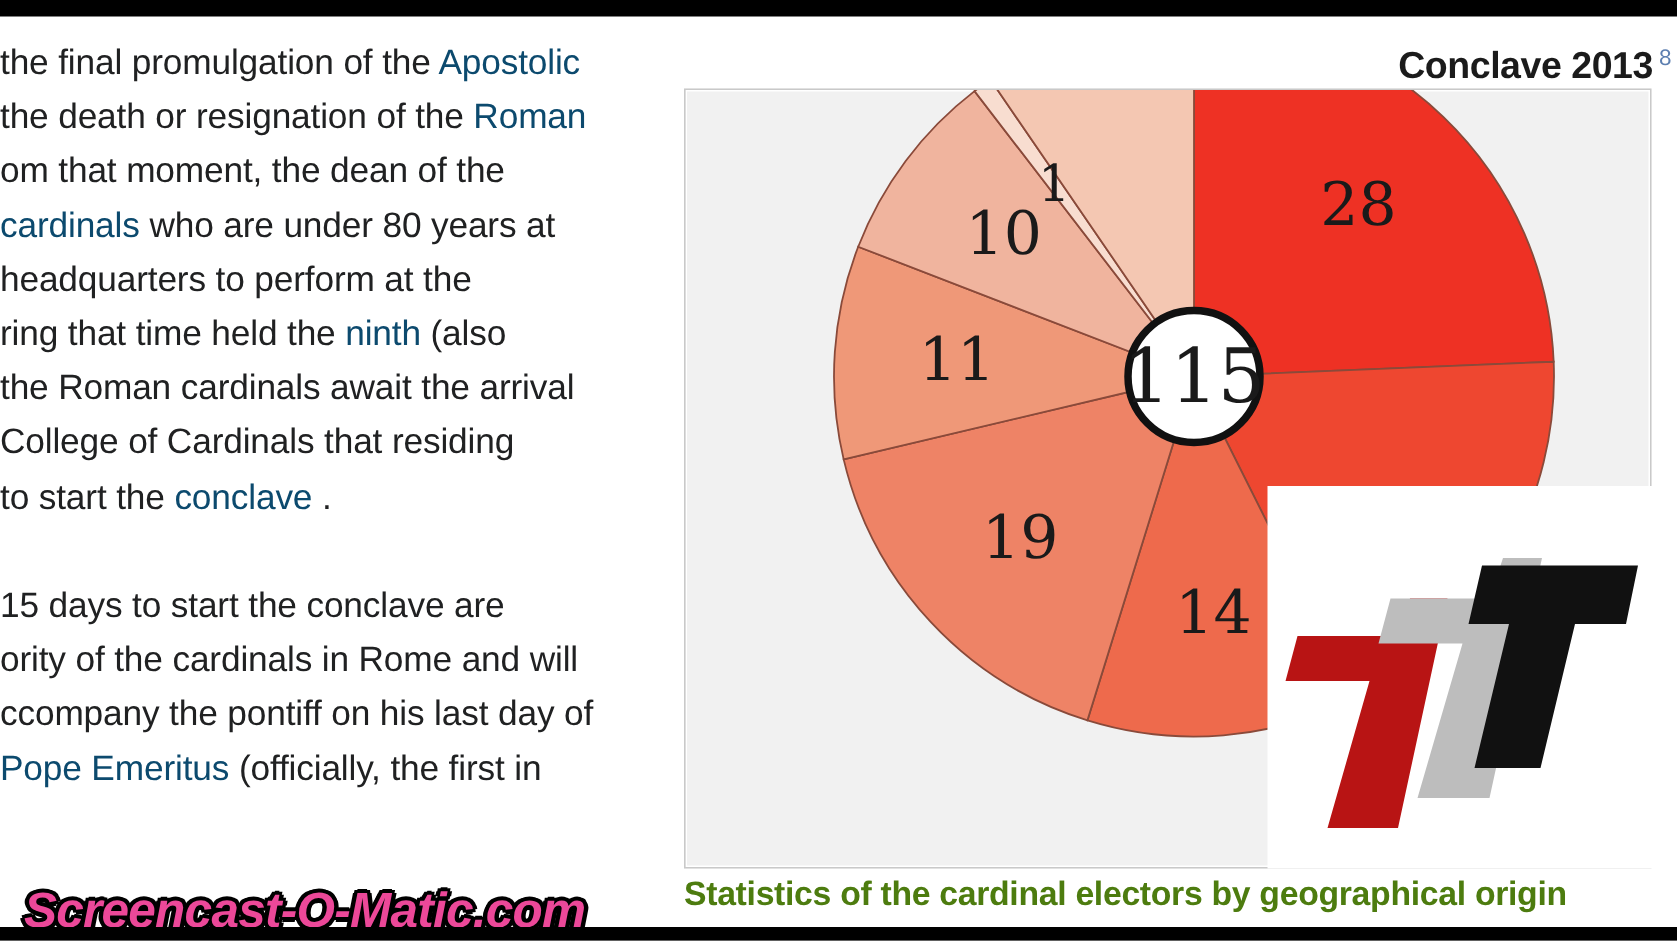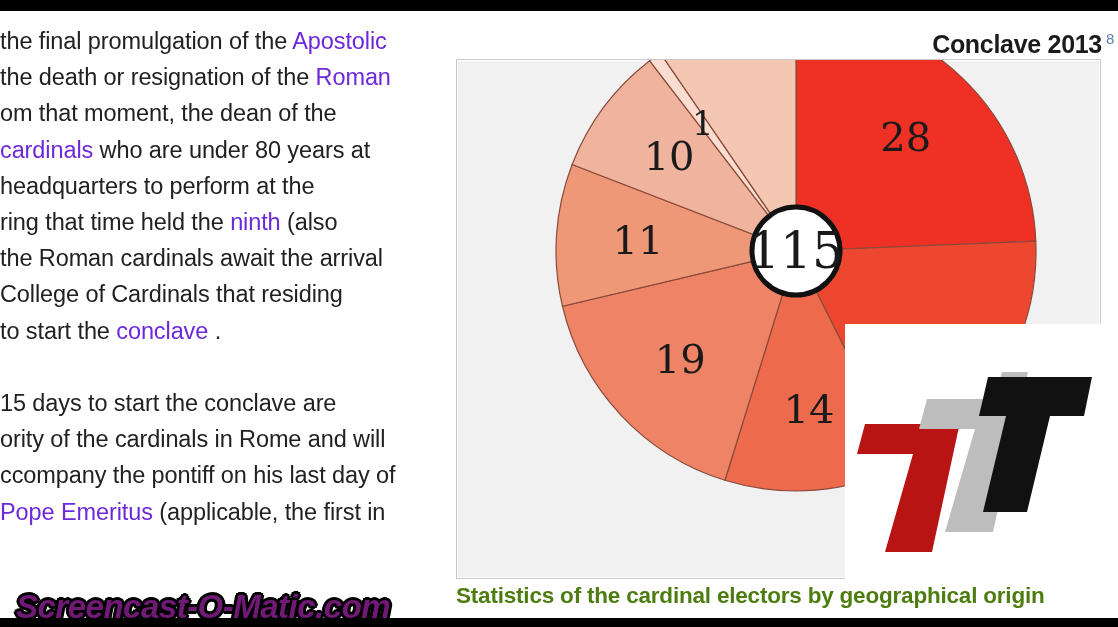--- a/index.html
+++ b/index.html
@@ -50,21 +50,21 @@
     overflow: hidden;
   }
 
   .article-line {
     font-size: 23.5px;
     line-height: 36.2px;
     color: #202122;
     white-space: nowrap;
     letter-spacing: -0.1px;
   }
-  .article-line .lnk { color: #6d28d9; }
+  .article-line .lnk { color: #0c4a6e; }
 
   
   #chart-column {
     position: absolute;
     left: 440px; top: 0;
     width: 678px;
     height: 607px;
     background: #ffffff;
     padding-top: 8px;
   }
@@ -152,21 +152,21 @@
   
   #watermark {
     position: absolute;
     left: 16px;
     top: 577px;
     z-index: 50;
     font-size: 33px;
     font-weight: bold;
     font-style: italic;
     letter-spacing: -0.5px;
-    color: #701a75;
+    color: #ec4899;
     text-shadow:
       -2px -2px 0 #000, 2px -2px 0 #000,
       -2px  2px 0 #000, 2px  2px 0 #000,
       -3px  0   0 #000, 3px  0   0 #000,
        0   -3px 0 #000, 0    3px 0 #000;
     white-space: nowrap;
   }
 </style>
 </head>
 <body>
@@ -184,21 +184,21 @@
         <div class="article-line"><span class="lnk">cardinals</span><span> who are under 80 years at</span></div>
         <div class="article-line"><span>headquarters to perform at the</span></div>
         <div class="article-line"><span>ring that time held the </span><span class="lnk">ninth</span><span> (also</span></div>
         <div class="article-line"><span>the Roman cardinals await the arrival</span></div>
         <div class="article-line"><span>College of Cardinals that residing</span></div>
         <div class="article-line"><span>to start the </span><span class="lnk">conclave</span><span> .</span></div>
         <div class="article-line">&nbsp;</div>
         <div class="article-line"><span>15 days to start the conclave are</span></div>
         <div class="article-line"><span>ority of the cardinals in Rome and will</span></div>
         <div class="article-line"><span>ccompany the pontiff on his last day of</span></div>
-        <div class="article-line"><span class="lnk">Pope Emeritus</span><span> (applicable, the first in</span></div>
+        <div class="article-line"><span class="lnk">Pope Emeritus</span><span> (officially, the first in</span></div>
       </div>
 
     <div id="chart-column">
 
       <div id="chart-title">
         <span>Conclave 2013</span><span class="ref">8</span>
       </div>
 
       <div id="chart-panel">
         <div id="pie-wrap">

